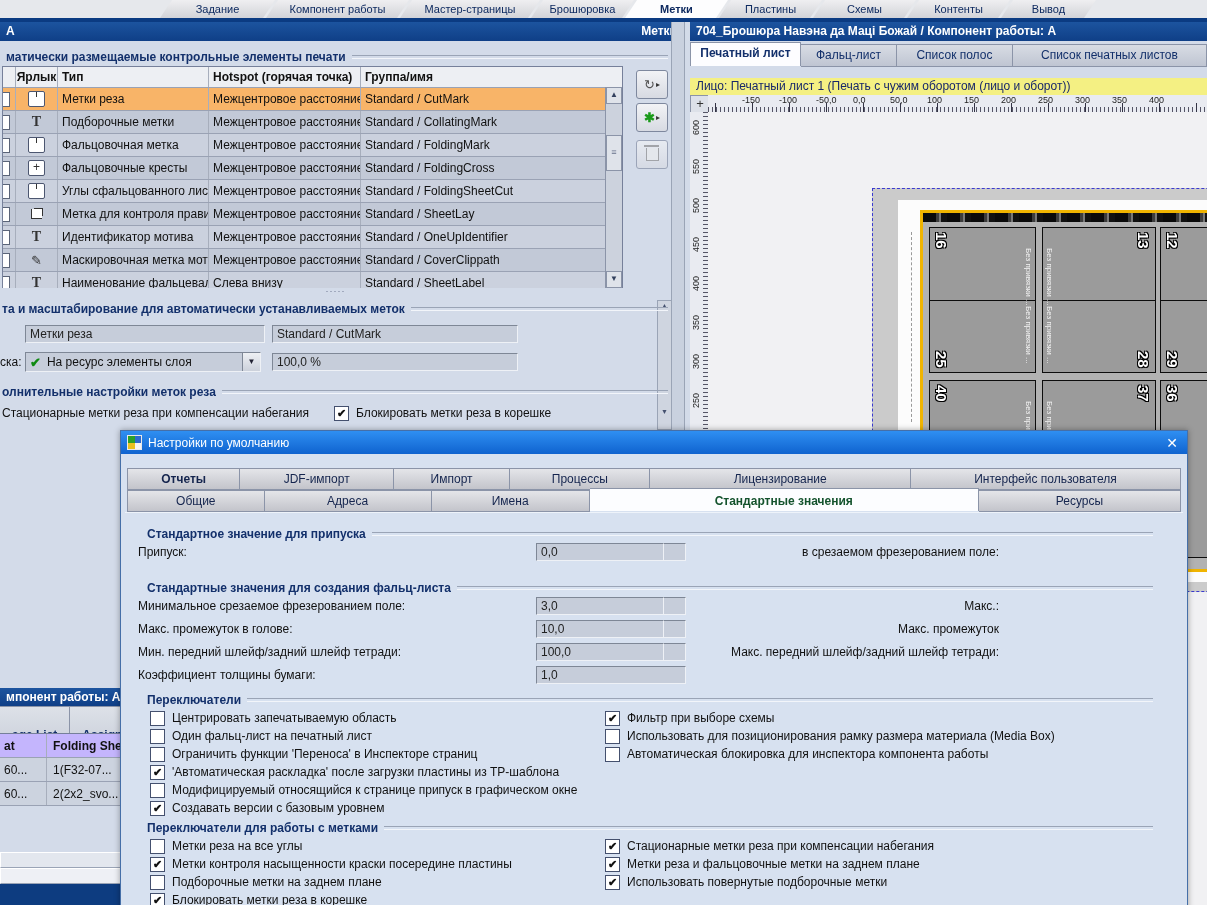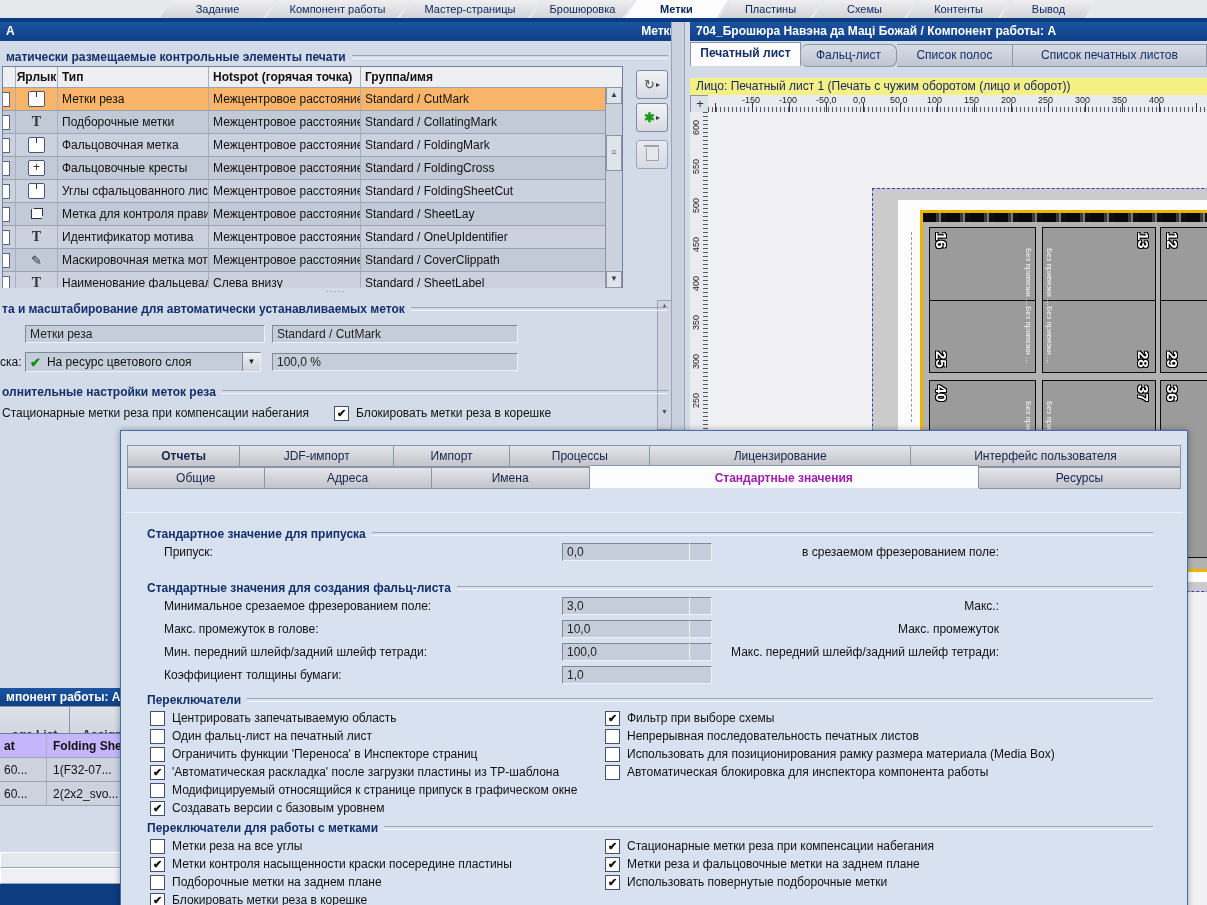--- a/index.html
+++ b/index.html
@@ -142,24 +142,24 @@
   #dlg-title{height:23px;background:linear-gradient(#2f8ff2,#0f63cf);display:flex;align-items:center;padding:0 6px;gap:6px}
   #dlg-title .txt{color:#fff;font-size:12px;flex:1;white-space:nowrap}
   #dlg-icon{width:13px;height:13px;background:#fff;display:grid;grid-template-columns:1fr 1fr;grid-template-rows:1fr 1fr;border:1px solid #e8e8e8}
   #dlg-icon i:nth-child(1){background:#2aa02a}#dlg-icon i:nth-child(2){background:#2a6ad0}
   #dlg-icon i:nth-child(3){background:#e8c020}#dlg-icon i:nth-child(4){background:#f4f4f4}
   #dlg-close{color:#fff;font-size:14px;width:18px;text-align:center;cursor:default}
   .dtabrow{display:flex;padding:0 6px}
   .dtab{height:20px;line-height:20px;text-align:center;font-size:12px;color:#15254e;
       background:linear-gradient(#e4e5e9,#c3c4cb);border:1px solid #8b94a8;border-left:none;overflow:hidden;white-space:nowrap}
   .dtab:first-child{border-left:1px solid #8b94a8}
-  .dtab.active{background:#fcfdff;color:#a21caf;font-weight:bold;height:22px;margin-top:-2px;line-height:24px;border-bottom:none}
+  .dtab.active{background:#fcfdff;color:#14532d;font-weight:bold;height:22px;margin-top:-2px;line-height:24px;border-bottom:none}
   #dlg-content{position:absolute;left:4px;right:4px;top:81px;bottom:0;background:#d7e1f0;border-top:1px solid #eef3fa}
   .dlegend{position:absolute;left:22px;right:30px}
-  .frow{position:absolute;left:39px;right:32px;height:18px}
+  .frow{position:absolute;left:13px;right:32px;height:18px}
   .frow .lab{position:absolute;left:0;top:2px;white-space:nowrap}
   .frow .inp{position:absolute;left:398px;width:140px}
   .frow .rlab{position:absolute;right:152px;top:2px;white-space:nowrap}
   .frow .rinp{position:absolute;right:24px;width:118px}
   .cbcol{position:absolute;width:470px}
 </style>
 </head>
 <body>
 
 <div class="abs" id="topbar" style="padding-left: 160px;"><div class="ttab" style="width: 115px;">Задание</div><div class="ttab" style="width: 143px;">Компонент работы</div><div class="ttab" style="width: 140px;">Мастер-страницы</div><div class="ttab" style="width: 103px;">Брошюровка</div><div class="ttab active" style="width: 103px;">Метки</div><div class="ttab" style="width: 103px;">Пластины</div><div class="ttab" style="width: 103px;">Схемы</div><div class="ttab" style="width: 103px;">Контенты</div><div class="ttab" style="width: 95px;">Вывод</div></div>
@@ -306,21 +306,21 @@
 
 <div class="abs legend" style="left:2px;top:302px;width:666px">
   <span class="grouptitle">та и масштабирование для автоматически устанавливаемых меток</span>
   <span class="gline"></span>
 </div>
 <div class="abs inp" style="left:25px;top:325px;width:230px">Метки реза</div>
 <div class="abs inp" style="left:272px;top:325px;width:236px">Standard / CutMark</div>
 <div class="abs" style="left:0px;top:355px">ска:</div>
 <div class="abs ddown" style="left:25px;top:352px;width:230px">
   <span class="chk">✔</span>
-  <span>На ресурс цветового слоя</span>
+  <span>На ресурс элементы слоя</span>
   <span class="btn">▼</span>
 </div>
 <div class="abs inp" style="left:272px;top:353px;width:236px">100,0 %</div>
 
 <div class="abs legend" style="left:2px;top:385px;width:666px">
   <span class="grouptitle">олнительные настройки меток реза</span>
   <span class="gline"></span>
 </div>
 <div class="abs nowrap" style="left:2px;top:406px;width:320px">Стационарные метки реза при компенсации набегания</div>
 <div class="abs cbrow" style="left:334px;top:404px">
@@ -328,21 +328,21 @@
   <span>Блокировать метки реза в корешке</span>
 </div>
 
 <div class="abs" id="vsplit"></div>
 
 <div class="abs navyhdr" id="rp-hdr">
   <span>704_Брошюра Навэна да Маці Божай / Компонент работы: А</span>
 </div>
 <div class="abs" id="rp-tabs">
     <div class="rtab active" style="width: 110px;">Печатный лист</div>
-    <div class="rtab" style="width: 96px; border-radius: 7px;">Фальц-лист</div>
+    <div class="rtab" style="width: 96px;">Фальц-лист</div>
     <div class="rtab" style="width: 116px;">Список полос</div>
     <div class="rtab" style="width: 195px;">Список печатных листов</div>
   </div>
 <div class="abs" id="facebar">Лицо:  Печатный лист 1 (Печать с чужим оборотом (лицо и оборот))</div>
 <div class="abs" id="rcorner"><span>+</span></div>
 <div class="abs" id="hruler">
   <div class="ticks"></div>
     <div class="ticksM"></div>
 <span style="left: 34px;">-150</span>
     <span style="left: 71px;">-100</span>
@@ -426,20 +426,30 @@
     <div class="blrow">
       <div class="blc0">60...</div>
       <div class="blc1">2(2x2_svo...</div>
     </div>
   </div>
 <div class="abs" id="strip1"></div>
 <div class="abs" id="strip2"></div>
 <div class="abs" id="bnavy"></div>
 
 <div class="abs" id="dialog">
+  <div id="dlg-title">
+    <span id="dlg-icon">
+        <i></i>
+        <i></i>
+        <i></i>
+        <i></i>
+      </span>
+    <span class="txt">Настройки по умолчанию</span>
+    <span id="dlg-close">✕</span>
+  </div>
   <div class="dtabrow" style="margin-top:14px" id="dtabs1">
       <div class="dtab" style="flex-grow: 1; font-weight: bold;">Отчеты</div>
       <div class="dtab" style="flex-grow: 1.3;">JDF-импорт</div>
       <div class="dtab" style="flex-grow: 1.1;">Импорт</div>
       <div class="dtab" style="flex-grow: 1.25;">Процессы</div>
       <div class="dtab" style="flex-grow: 2.5;">Лицензирование</div>
       <div class="dtab" style="flex-grow: 1.9;">Интерфейс пользователя</div>
     </div>
   <div class="dtabrow" id="dtabs2">
       <div class="dtab" style="flex-grow: 1;">Общие</div>
@@ -515,24 +525,20 @@
           <span>Создавать версии с базовым уровнем</span>
         </div>
       </div>
       <div class="cbcol" style="left: 480px; top: 196px;">
         <div class="cbrow">
           <span class="cb">✔</span>
           <span>Фильтр при выборе схемы</span>
         </div>
         <div class="cbrow">
           <span class="cb"></span>
-          <span>Непрерывная последовательность печатных листов</span>
-        </div>
-        <div class="cbrow">
-          <span class="cb"></span>
           <span>Использовать для позиционирования рамку размера материала (Media Box)</span>
         </div>
         <div class="cbrow">
           <span class="cb"></span>
           <span>Автоматическая блокировка для инспектора компонента работы</span>
         </div>
       </div>
       <div class="dlegend legend" style="top: 308px;">
         <span class="grouptitle">Переключатели для работы с метками</span>
         <span class="gline"></span>

